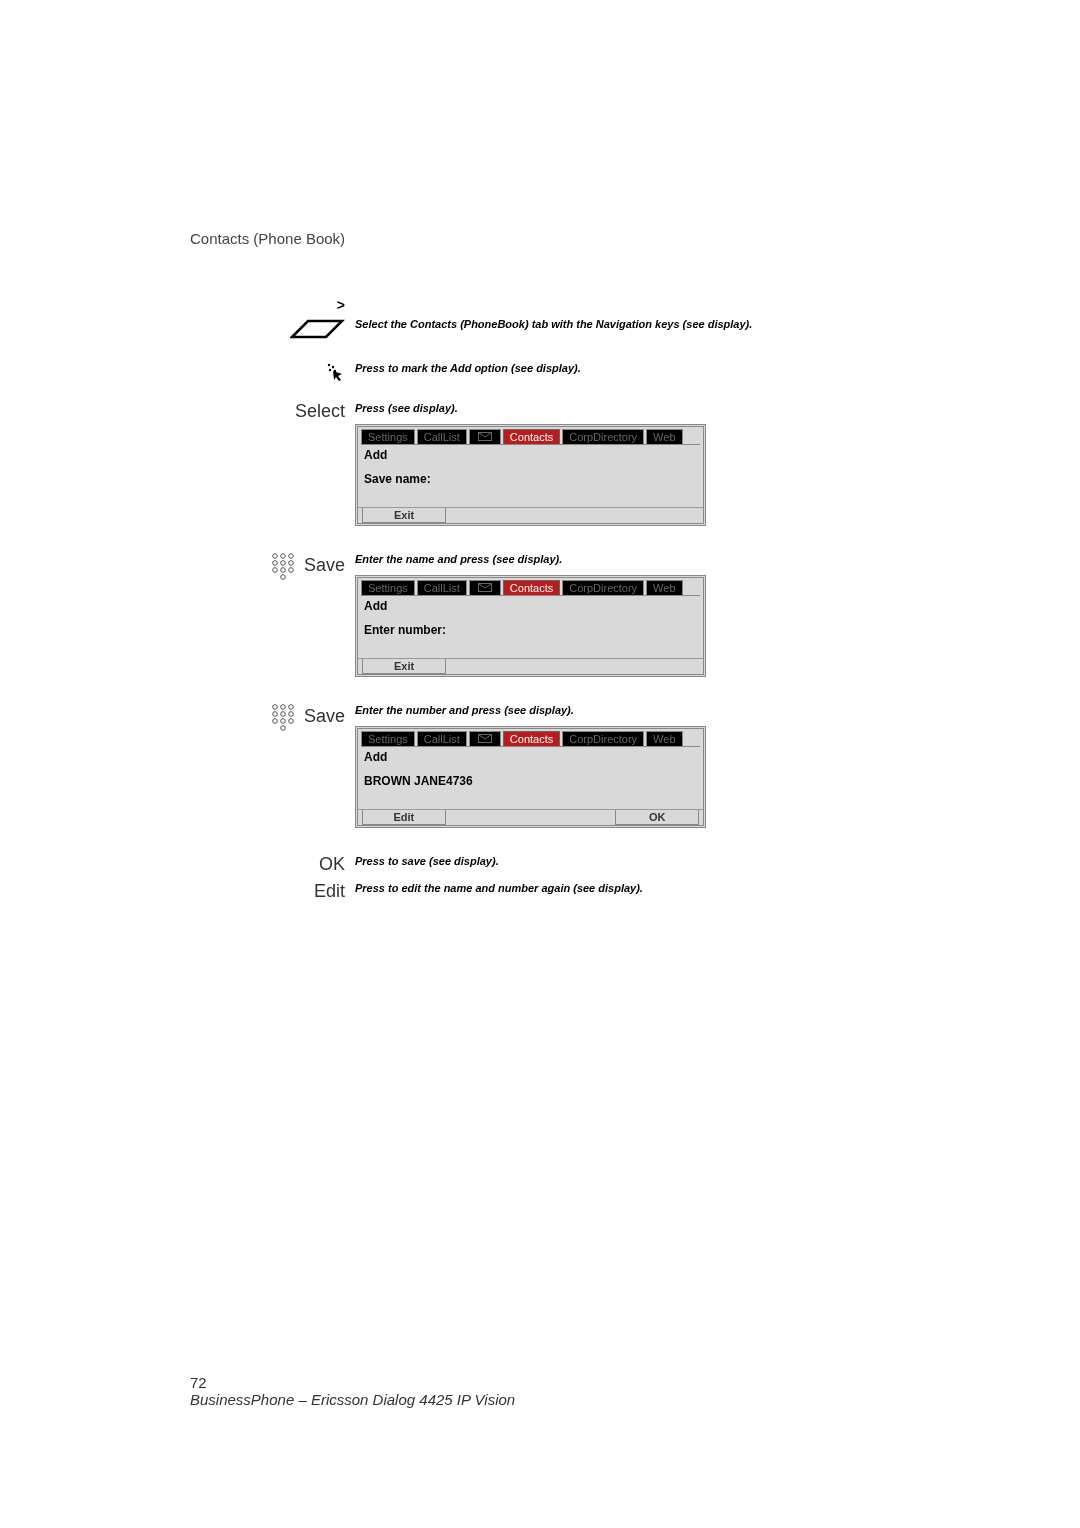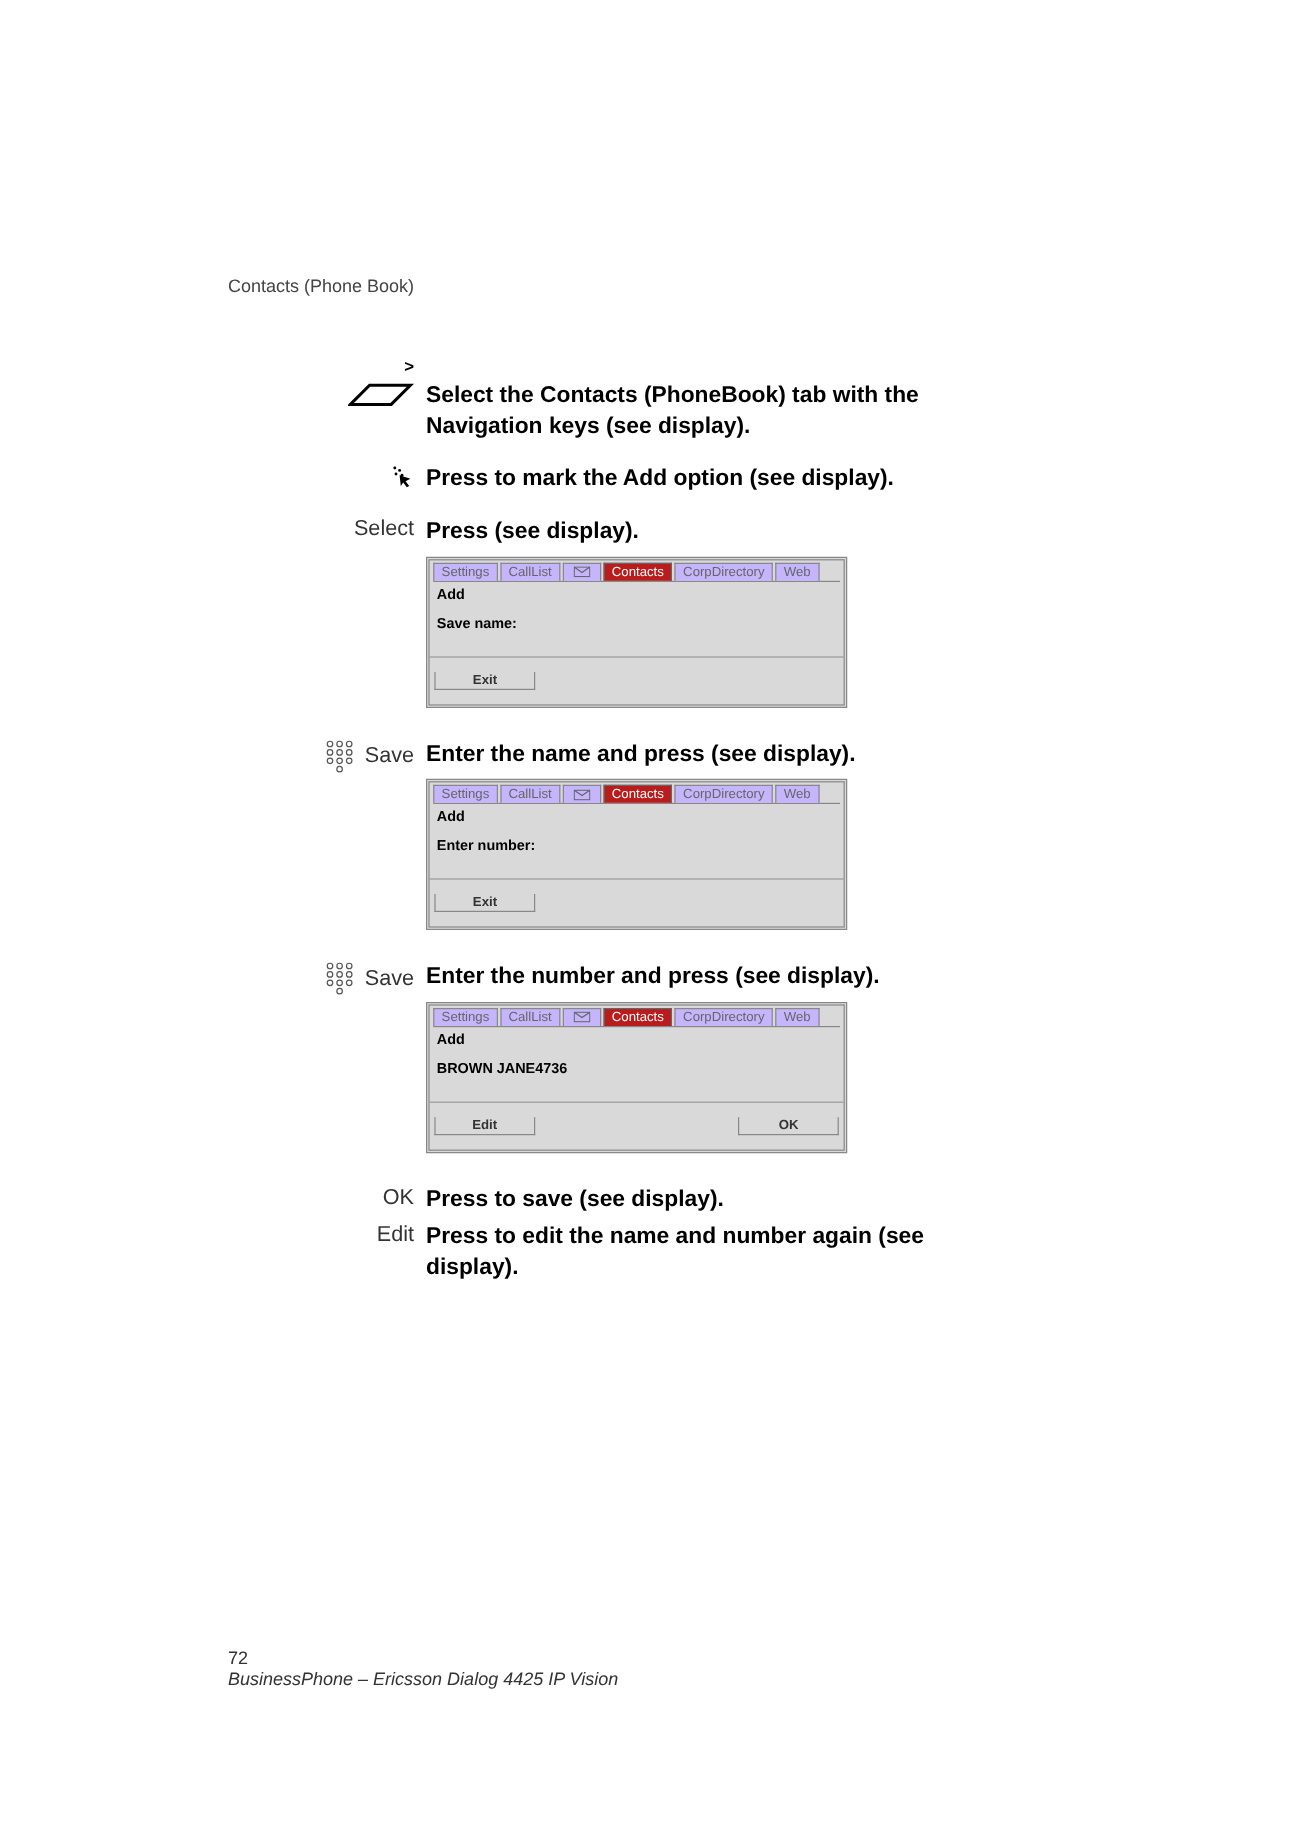--- a/index.html
+++ b/index.html
@@ -36,23 +36,24 @@
     display: flex;
     justify-content: flex-end;
     align-items: flex-start;
     gap: 6px;
     padding-right: 10px;
   }
   .text-col {
     flex: 1;
   }
   .instruction-bold {
-    font-size: 19px;
+    font-size: 11px;
     font-weight: bold;
     line-height: 1.35;
+    font-style: italic;
   }
   .instruction-normal {
     font-size: 15px;
     line-height: 1.35;
   }
   .soft-label {
     font-size: 18px;
     color: #333;
     text-align: right;
   }
@@ -80,21 +81,21 @@
     align-items: stretch;
     padding: 2px 3px 0 3px;
     gap: 0;
   }
   .tab {
     border: 1px solid #888;
     border-bottom: none;
     padding: 1px 6px;
     font-size: 11px;
     color: #666;
-    background: #c4b5fd;
+    background: #000000;
     margin-right: 2px;
   }
   .tab.mail {
     padding: 1px 8px;
     display: flex;
     align-items: center;
     justify-content: center;
   }
   .tab.active {
     background: #b91c1c;
@@ -132,21 +133,21 @@
   }
   .soft-btn {
     flex: 1;
     text-align: center;
     border: 1px solid #888;
     border-top: none;
     padding: 1px 0;
     font-size: 11px;
     font-weight: bold;
     background: #d9d9d9;
-    margin: 12px 1px;
+    margin: 0 1px;
     color: #333;
   }
   .soft-btn.empty {
     border: none;
     background: transparent;
   }
   .footer {
     position: absolute;
     bottom: 120px;
     left: 190px;

